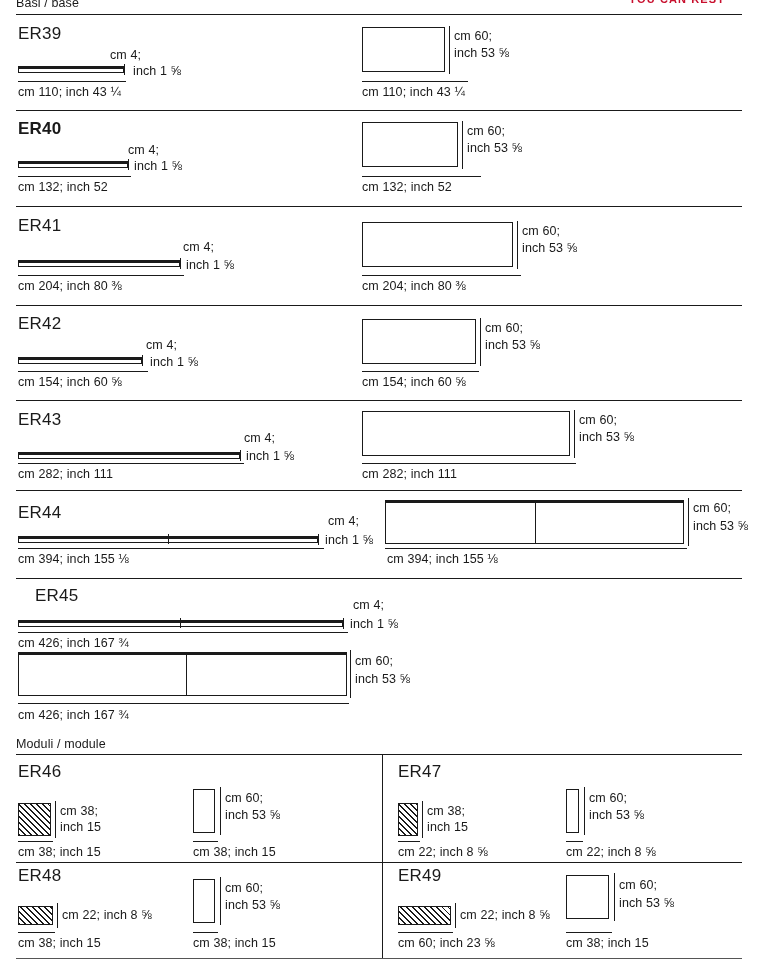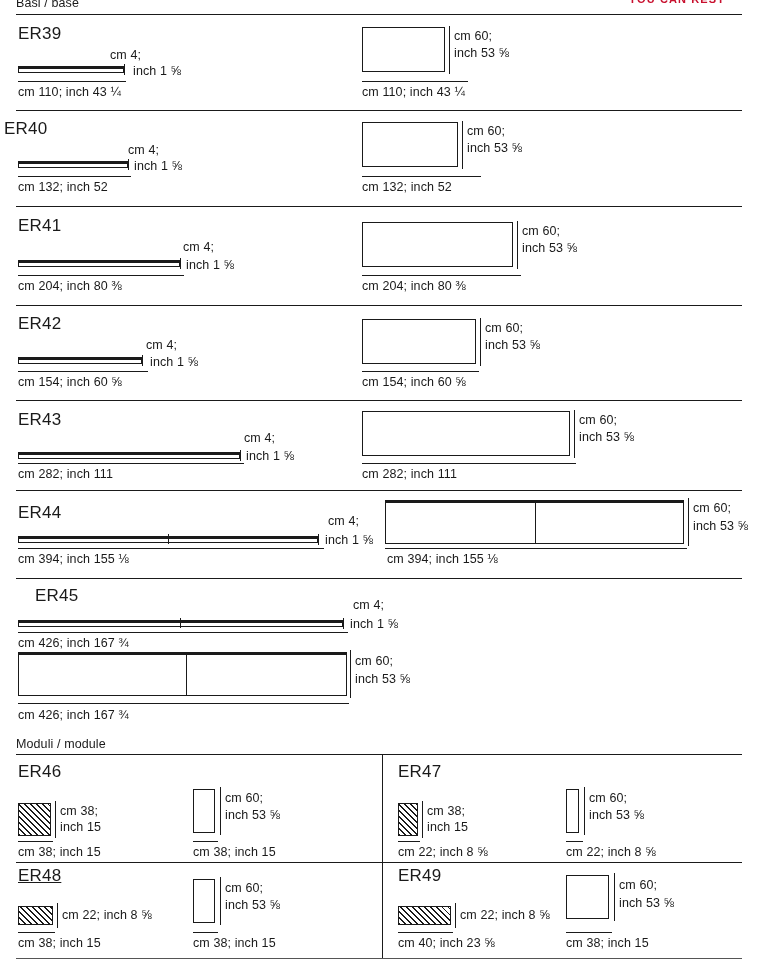--- a/index.html
+++ b/index.html
@@ -134,21 +134,21 @@
 
   <div class="rect" style="left:362px;top:27px;width:83px;height:45px;"></div>
   <div class="vline" style="left:449px;top:26px;height:48px;"></div>
   <div class="dim" style="left:454px;top:27px;">cm 60;</div>
   <div class="dim" style="left:454px;top:44px;">inch 53 ⅝</div>
   <div class="wline" style="left:362px;top:81px;width:106px;"></div>
   <div class="dim" style="left:362px;top:83px;">cm 110; inch 43 ¼</div>
 
   <div class="rule" style="top:110px;"></div>
 
-  <div class="code" style="left:4px;top:119px;">ER40</div>
+  <div class="code" style="left:18px;top:119px;font-weight:bold;">ER40</div>
   <div class="dim" style="left:128px;top:141px;">cm 4;</div>
   <div class="dim" style="left:134px;top:157px;">inch 1 ⅝</div>
   <div class="bar" style="left:18px;top:161px;width:110px;"></div>
   <div class="bar-cap" style="left:128px;top:159px;height:11px;"></div>
   <div class="wline" style="left:18px;top:176px;width:113px;"></div>
   <div class="dim" style="left:18px;top:178px;">cm 132; inch 52</div>
 
   <div class="rect" style="left:362px;top:122px;width:96px;height:45px;"></div>
   <div class="vline" style="left:462px;top:121px;height:48px;"></div>
   <div class="dim" style="left:467px;top:122px;">cm 60;</div>
@@ -275,40 +275,40 @@
 
   <div class="rect" style="left:566px;top:789px;width:13px;height:44px;"></div>
   <div class="vline" style="left:584px;top:787px;height:48px;"></div>
   <div class="dim" style="left:589px;top:789px;">cm 60;</div>
   <div class="dim" style="left:589px;top:806px;">inch 53 ⅝</div>
   <div class="wline" style="left:566px;top:841px;width:17px;"></div>
   <div class="dim" style="left:566px;top:843px;">cm 22; inch 8 ⅝</div>
 
   <div class="rule" style="top:862px;"></div>
 
-  <div class="code" style="left:18px;top:866px;text-decoration:underline;">ER48</div>
+  <div class="code" style="left:18px;top:866px;">ER48</div>
   <div class="hatch" style="left:18px;top:906px;width:35px;height:19px;"></div>
   <div class="vline" style="left:57px;top:903px;height:25px;"></div>
   <div class="dim" style="left:62px;top:906px;">cm 22; inch 8 ⅝</div>
   <div class="wline" style="left:18px;top:932px;width:37px;"></div>
   <div class="dim" style="left:18px;top:934px;">cm 38; inch 15</div>
 
   <div class="rect" style="left:193px;top:879px;width:22px;height:44px;"></div>
   <div class="vline" style="left:220px;top:877px;height:48px;"></div>
   <div class="dim" style="left:225px;top:879px;">cm 60;</div>
   <div class="dim" style="left:225px;top:896px;">inch 53 ⅝</div>
   <div class="wline" style="left:193px;top:932px;width:25px;"></div>
   <div class="dim" style="left:193px;top:934px;">cm 38; inch 15</div>
 
   <div class="code" style="left:398px;top:866px;">ER49</div>
   <div class="hatch" style="left:398px;top:906px;width:53px;height:19px;"></div>
   <div class="vline" style="left:455px;top:903px;height:25px;"></div>
   <div class="dim" style="left:460px;top:906px;">cm 22; inch 8 ⅝</div>
   <div class="wline" style="left:398px;top:932px;width:55px;"></div>
-  <div class="dim" style="left:398px;top:934px;">cm 40; inch 23 ⅝</div>
+  <div class="dim" style="left:398px;top:934px;">cm 60; inch 23 ⅝</div>
 
   <div class="rect" style="left:566px;top:875px;width:43px;height:44px;"></div>
   <div class="vline" style="left:614px;top:873px;height:48px;"></div>
   <div class="dim" style="left:619px;top:876px;">cm 60;</div>
   <div class="dim" style="left:619px;top:894px;">inch 53 ⅝</div>
   <div class="wline" style="left:566px;top:932px;width:46px;"></div>
   <div class="dim" style="left:566px;top:934px;">cm 38; inch 15</div>
 
   <div class="rule thin" style="top:958px;"></div>
 

